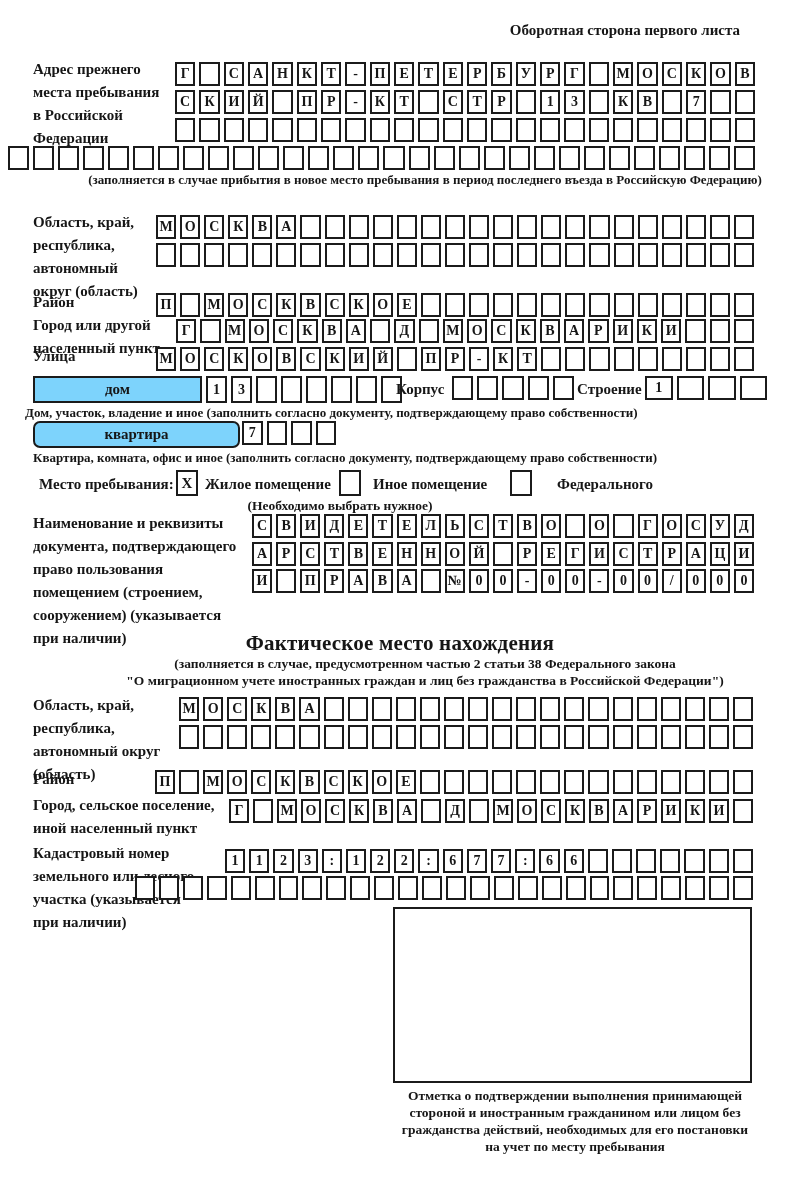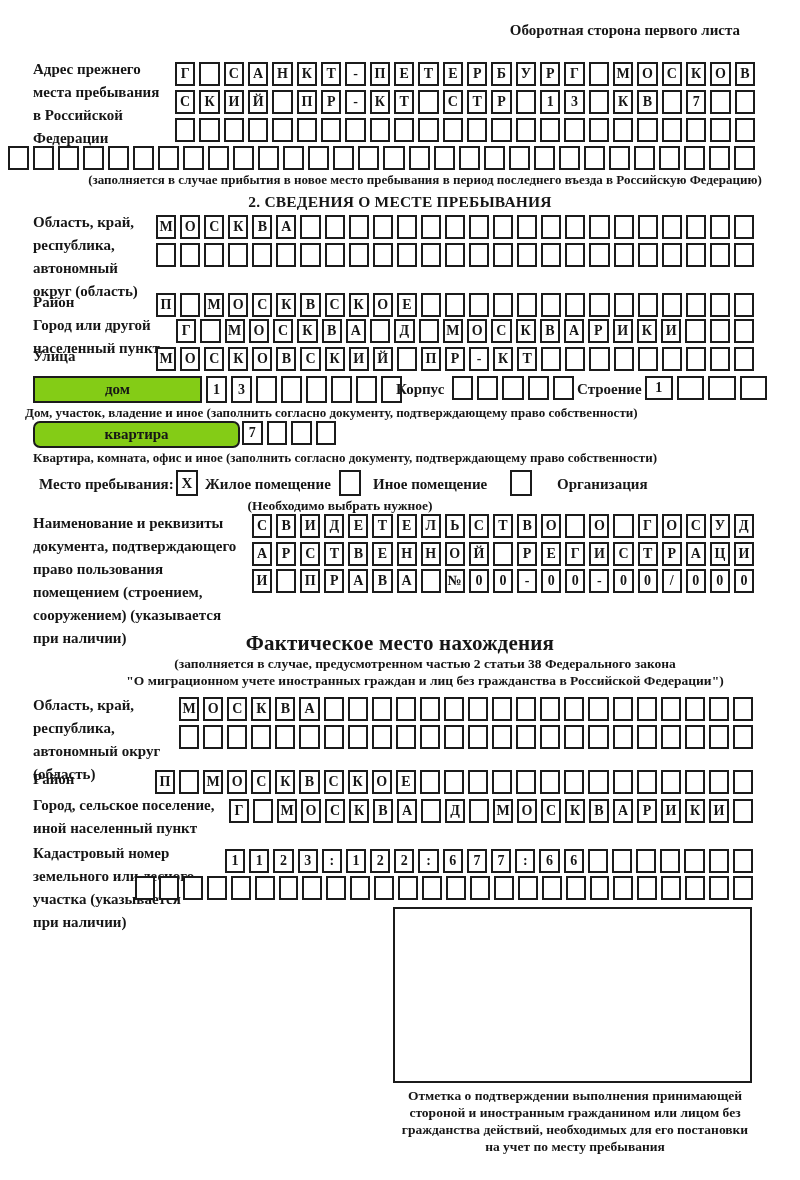--- a/index.html
+++ b/index.html
@@ -12,21 +12,21 @@
   .cap{font-size:13px;text-align:center;width:100%;padding-left:25px;}
   .hdr{font-size:15px;text-align:right;}
   .title{font-size:15.5px;font-weight:bold;text-align:center;width:100%;letter-spacing:.2px;}
   .cellrow{display:grid;column-gap:4px;}
   .cell{
     border:2px solid #1b1b1b;height:24px;box-sizing:border-box;background:#fff;
     display:flex;align-items:center;justify-content:center;
     font-size:14px;line-height:1;overflow:hidden;
   }
   .widebox{
-    border:2px solid #1b1b1b;box-sizing:border-box;height:27px;background:#84cc16;
+    border:2px solid #1b1b1b;box-sizing:border-box;height:27px;background:#7dd3fc;
     display:flex;align-items:center;justify-content:center;font-size:15px;
   }
   .checkbox{
     border:2px solid #1b1b1b;box-sizing:border-box;width:22px;height:26px;background:#fff;
     display:flex;align-items:center;justify-content:center;font-size:15px;
   }
   .stampbox{border:2px solid #1b1b1b;box-sizing:border-box;background:#fff;}
   .stampcap{font-size:13.5px;line-height:17px;text-align:center;white-space:pre-line;}
 </style>
 </head>
@@ -147,21 +147,20 @@
       <span class="cell"></span>
       <span class="cell"></span>
       <span class="cell"></span>
       <span class="cell"></span>
       <span class="cell"></span>
       <span class="cell"></span>
     </div>
 
   <div class="abs cap" style="left:0;top:172px;">(заполняется в случае прибытия в новое место пребывания в период последнего въезда в Российскую Федерацию)</div>
 
-  <div class="abs title" style="left:0;top:193px;">2. СВЕДЕНИЯ О МЕСТЕ ПРЕБЫВАНИЯ</div>
 
   <div class="abs lbl" style="left:33px;top:211px;width:125px;">Область, край,
 республика,
 автономный
 округ (область)</div>
   <div class="abs cellrow" style="left:156px;top:215px;width:598px;grid-template-columns:repeat(25,1fr);">
       <span class="cell">М</span>
       <span class="cell">О</span>
       <span class="cell">С</span>
       <span class="cell">К</span>
@@ -340,21 +339,21 @@
     </div>
 
   <div class="abs cap" style="left:0;top:450px;text-align:left;padding-left:33px;box-sizing:border-box;">Квартира, комната, офис и иное (заполнить согласно документу, подтверждающему право собственности)</div>
 
   <div class="abs lbl" style="left:39px;top:473px;">Место пребывания:</div>
   <div class="abs checkbox" style="left:176px;top:470px;">X</div>
   <div class="abs lbl" style="left:205px;top:473px;">Жилое помещение</div>
   <div class="abs checkbox" style="left:339px;top:470px;"></div>
   <div class="abs lbl" style="left:373px;top:473px;">Иное помещение</div>
   <div class="abs checkbox" style="left:510px;top:470px;"></div>
-  <div class="abs lbl" style="left:557px;top:473px;">Организация</div>
+  <div class="abs lbl" style="left:557px;top:473px;">Федерального</div>
   <div class="abs" style="left:180px;top:498px;width:320px;text-align:center;font-size:13.5px;">(Необходимо выбрать нужное)</div>
 
   <div class="abs lbl" style="left:33px;top:512px;width:215px;">Наименование и реквизиты
 документа, подтверждающего
 право пользования
 помещением (строением,
 сооружением) (указывается
 при наличии)</div>
   <div class="abs cellrow" style="left:252px;top:514px;width:502px;grid-template-columns:repeat(21,1fr);">
       <span class="cell">С</span>

